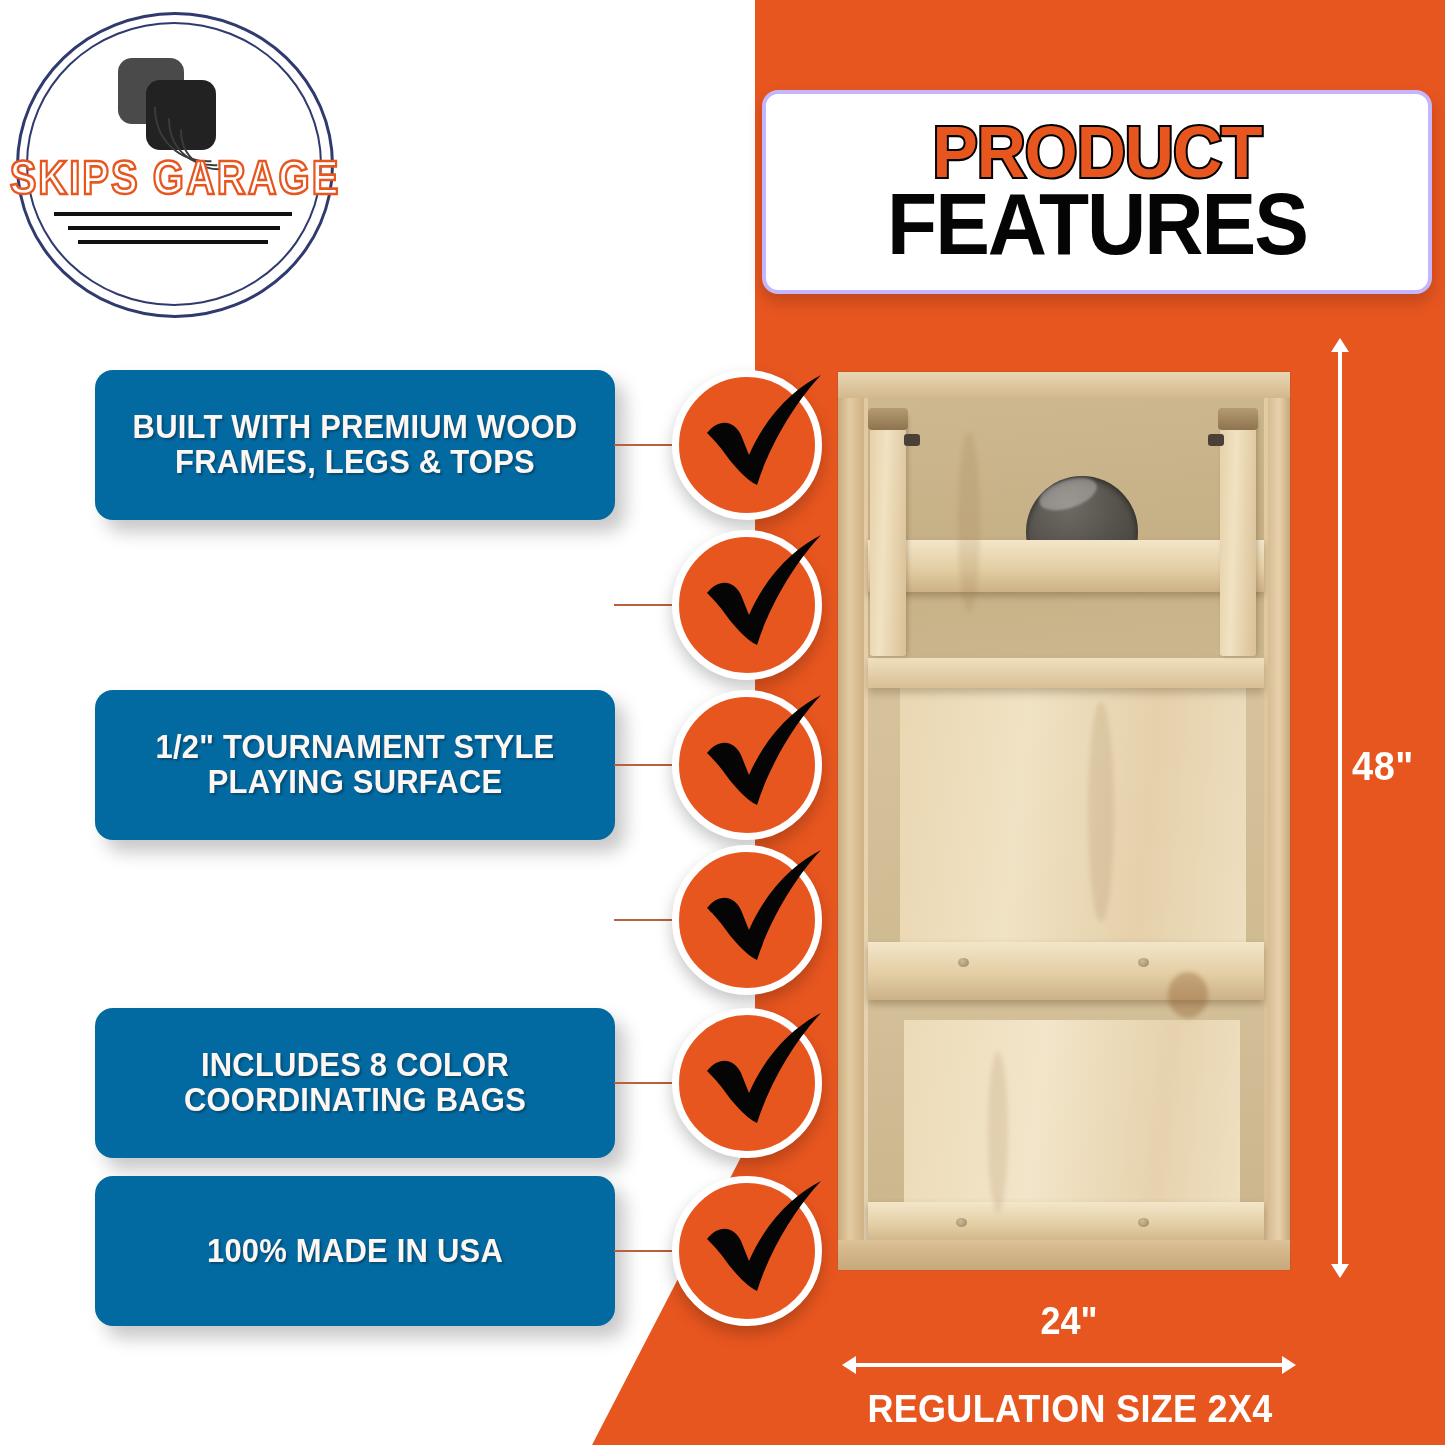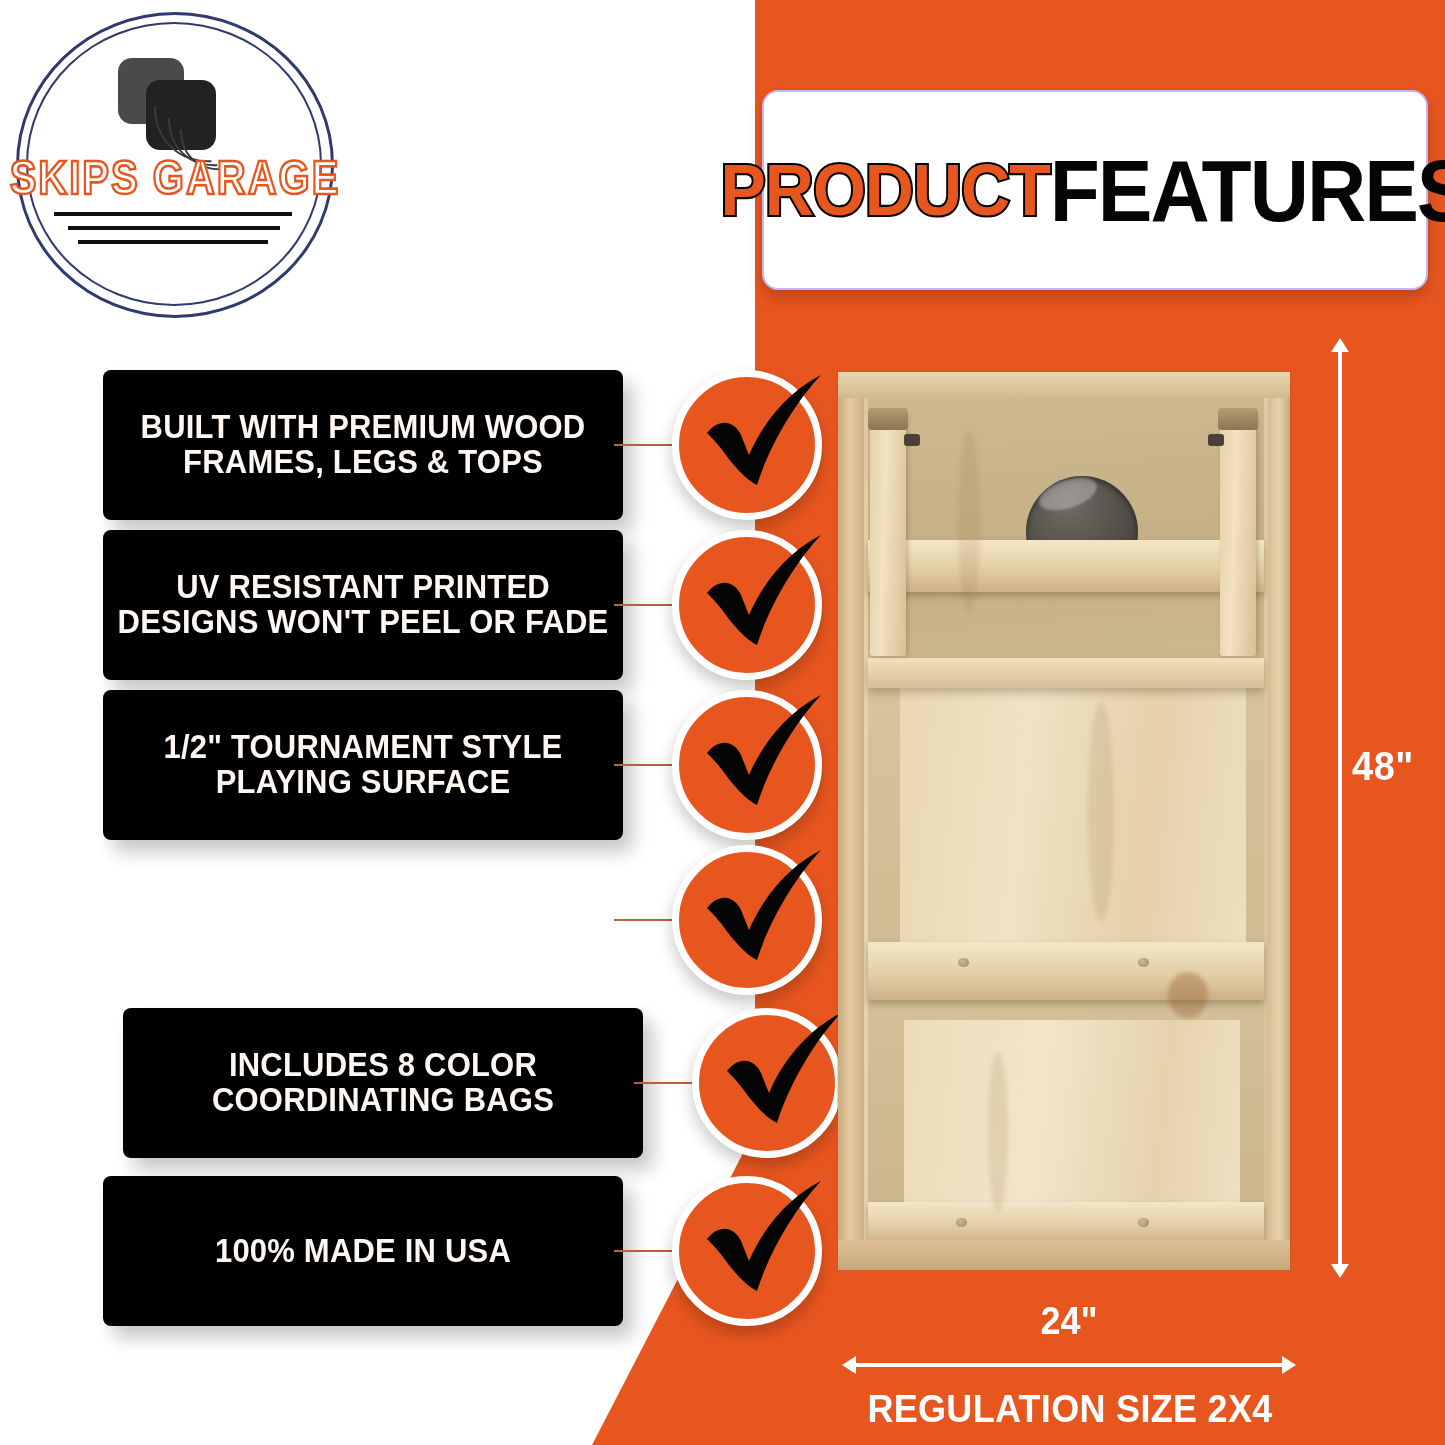--- a/index.html
+++ b/index.html
@@ -61,42 +61,42 @@
     position:absolute;left:352px;top:100px;width:398px;
     text-align:center;color:#101010;
     font-weight:800;font-size:44px;line-height:1.13;
     letter-spacing:-0.5px;
   }
   #headline div{transform:scaleY(1.08);}
 
   
   #pf-badge{
     position:absolute;left:762px;top:90px;width:662px;height:196px;
-    background:#ffffff;border:2px solid #c4b5fd;border-radius:16px;
+    background:#ffffff;border:4px solid #c4b5fd;border-radius:16px;
     box-shadow:0 8px 16px rgba(0,0,0,.18);
-    display:flex;flex-direction:row;align-items:center;justify-content:center;
+    display:flex;flex-direction:column;align-items:center;justify-content:center;
   }
   #pf-product{
     font-weight:800;font-size:68px;letter-spacing:-1px;line-height:.92;
     color:#E8561F;
     -webkit-text-stroke:4px #000;
     paint-order:stroke fill;
     transform:scaleY(1.06);
   }
   #pf-features{
     font-weight:800;font-size:82px;letter-spacing:-2px;line-height:.95;
     color:#050505;margin-top:2px;
     transform:scaleY(1.06);
   }
 
   
   .feat-row{position:absolute;left:0;width:830px;height:150px;}
   .pill{
-    position:absolute;left:103px;top:0;width:520px;height:100%;
-    background:#000000;border-radius:8px;
+    position:absolute;left:95px;top:0;width:520px;height:100%;
+    background:#0369a1;border-radius:18px;
     display:flex;align-items:center;justify-content:center;
     box-shadow:10px 12px 18px rgba(0,0,0,.22);
   }
   .pill-text{
     color:#fdf6f1;text-align:center;font-weight:700;
     font-size:31px;line-height:1.06;letter-spacing:.2px;
     text-shadow:2px 2px 2px rgba(0,0,0,.28);
     transform:scaleY(1.06);
     padding:0 12px;
   }
@@ -255,23 +255,20 @@
     </div>
     <div class="connector"></div>
     <div class="check-badge">
       <svg viewBox="0 0 150 150">
         <path d="M22 72 C33 58 48 58 56 74 L64 94 C82 52 112 26 136 14 C108 44 84 86 72 124 C60 118 48 104 38 90 C32 82 26 76 22 72 Z" fill="#050505"></path>
       </svg>
     </div>
   </div>
 
   <div class="feat-row" style="top:530px;">
-    <div class="pill">
-      <div class="pill-text">UV RESISTANT PRINTED DESIGNS WON'T PEEL OR FADE</div>
-    </div>
     <div class="connector"></div>
     <div class="check-badge">
       <svg viewBox="0 0 150 150">
         <path d="M22 72 C33 58 48 58 56 74 L64 94 C82 52 112 26 136 14 C108 44 84 86 72 124 C60 118 48 104 38 90 C32 82 26 76 22 72 Z" fill="#050505"></path>
       </svg>
     </div>
   </div>
 
   <div class="feat-row" style="top:690px;">
     <div class="pill">
@@ -287,21 +284,21 @@
 
   <div class="feat-row" style="top:845px;">
     <div class="connector"></div>
     <div class="check-badge">
       <svg viewBox="0 0 150 150">
         <path d="M22 72 C33 58 48 58 56 74 L64 94 C82 52 112 26 136 14 C108 44 84 86 72 124 C60 118 48 104 38 90 C32 82 26 76 22 72 Z" fill="#050505"></path>
       </svg>
     </div>
   </div>
 
-  <div class="feat-row" style="top:1008px;margin-left:20px;">
+  <div class="feat-row" style="top:1008px;">
     <div class="pill">
       <div class="pill-text">INCLUDES 8 COLOR COORDINATING BAGS</div>
     </div>
     <div class="connector"></div>
     <div class="check-badge">
       <svg viewBox="0 0 150 150">
         <path d="M22 72 C33 58 48 58 56 74 L64 94 C82 52 112 26 136 14 C108 44 84 86 72 124 C60 118 48 104 38 90 C32 82 26 76 22 72 Z" fill="#050505"></path>
       </svg>
     </div>
   </div>

